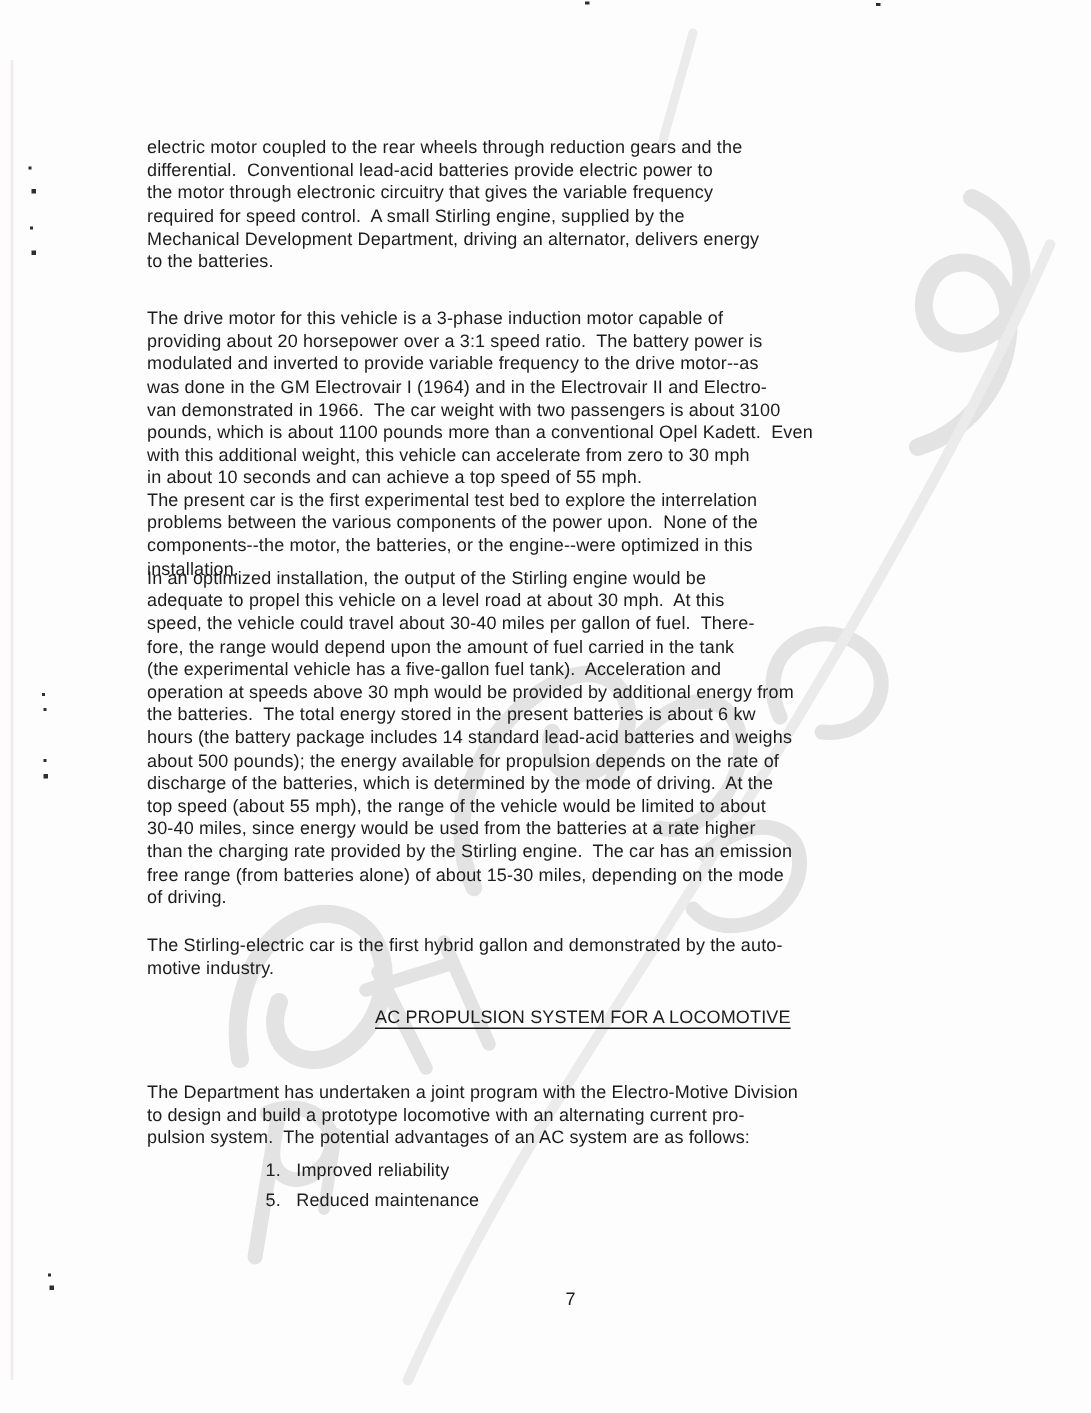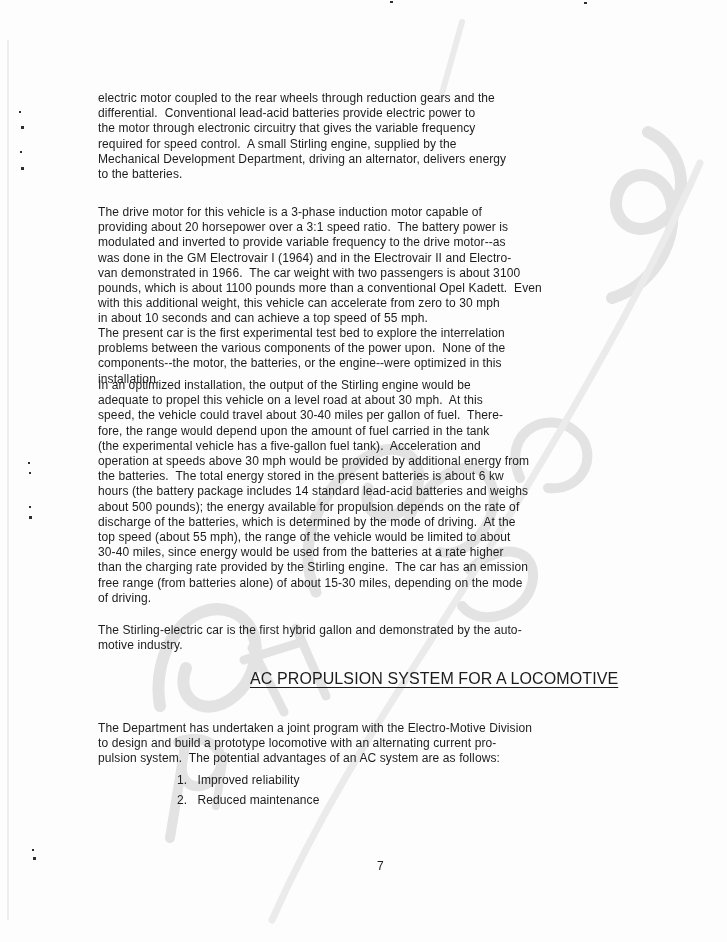--- a/index.html
+++ b/index.html
@@ -22,21 +22,21 @@
     position: absolute;
     left: 98px;
     white-space: pre;
     font-size: 12px;
     line-height: 15.2px;
     letter-spacing: 0.1px;
   }
   .section-heading {
     position: absolute;
     white-space: pre;
-    font-size: 16px;
+    font-size: 12px;
     line-height: 15.2px;
     letter-spacing: 0.1px;
     text-decoration: underline;
     text-underline-offset: 3px;
   }
   .list-item {
     position: absolute;
     left: 177px;
     white-space: pre;
     font-size: 12px;
@@ -137,17 +137,17 @@
 motive industry.</div>
 
   <div class="section-heading" style="left:250px;top:671px">AC PROPULSION SYSTEM FOR A LOCOMOTIVE</div>
 
   <div class="para" style="top:721px">The Department has undertaken a joint program with the Electro-Motive Division
 to design and build a prototype locomotive with an alternating current pro-
 pulsion system.  The potential advantages of an AC system are as follows:</div>
 
   <div class="list-item" style="top:773px">1.   Improved reliability</div>
 
-  <div class="list-item" style="top:793px">2.   Reduced maintenance</div>
+  <div class="list-item" style="top:793px">5.   Reduced maintenance</div>
 
   <div class="page-number" style="left:377px;top:859px">7</div>
 
 </div>
 
 </body></html>

